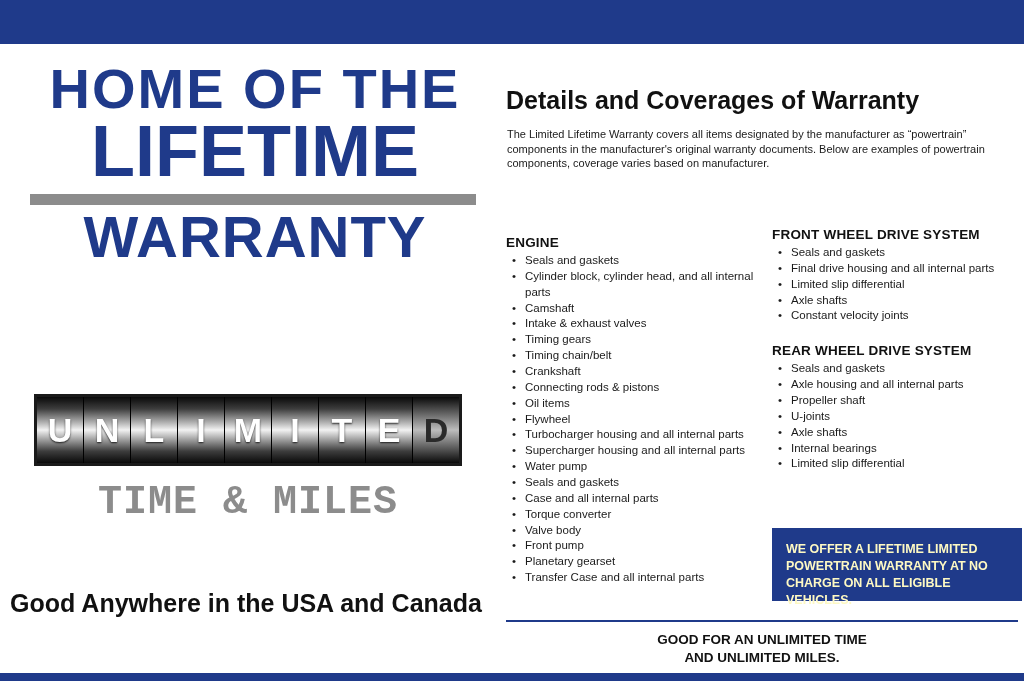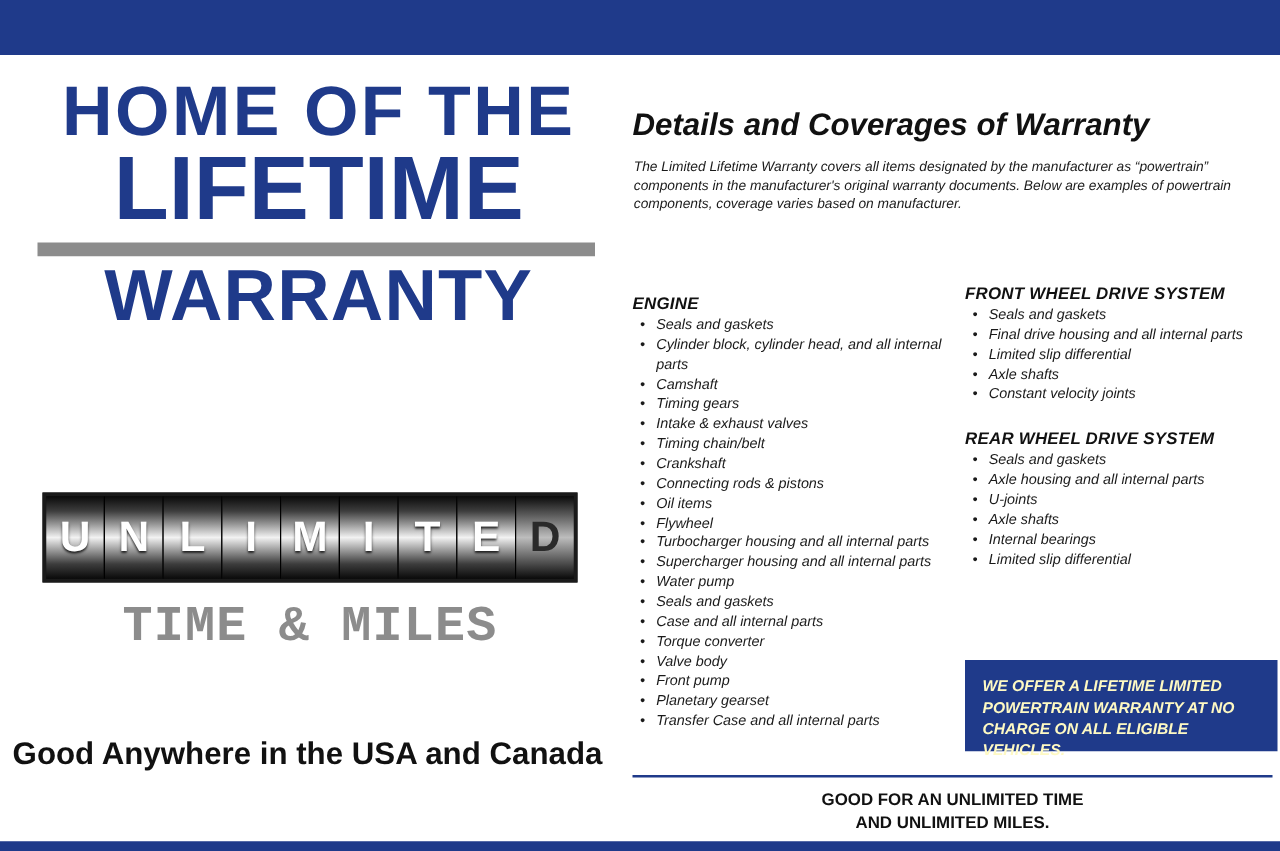--- a/index.html
+++ b/index.html
@@ -137,21 +137,20 @@
     color: #111111;
     font-family: "Liberation Sans", sans-serif;
   }
 
   
   .right-panel {
     position: absolute;
     left: 500px; top: 44px;
     width: 524px;
     height: 560px;
-    font-style: italic;
   }
   .details-title {
     position: absolute;
     left: 6px;
     top: 42px;
     font-size: 25px;
     font-weight: bold;
     color: #111111;
   }
   .details-intro {
@@ -299,22 +298,22 @@
 
     <div class="details-title">Details and Coverages of Warranty</div>
     <div class="details-intro">The Limited Lifetime Warranty covers all items designated by the manufacturer as “powertrain” components in the manufacturer's original warranty documents. Below are examples of powertrain components, coverage varies based on manufacturer.</div>
 
     <div class="col-left">
       <div class="sec-title">ENGINE</div>
       <ul class="bullets">
         <li>Seals and gaskets</li>
         <li>Cylinder block, cylinder head, and all internal parts</li>
         <li>Camshaft</li>
+        <li>Intake &amp; exhaust valves</li>
         <li>Timing gears</li>
-        <li>Intake &amp; exhaust valves</li>
         <li>Timing chain/belt</li>
         <li>Crankshaft</li>
         <li>Connecting rods &amp; pistons</li>
         <li>Oil items</li>
         <li>Flywheel</li>
         <li>Turbocharger housing and all internal parts</li>
         <li>Supercharger housing and all internal parts</li>
         <li>Water pump</li>
       </ul>
 
@@ -336,20 +335,21 @@
         <li>Final drive housing and all internal parts</li>
         <li>Limited slip differential</li>
         <li>Axle shafts</li>
         <li>Constant velocity joints</li>
       </ul>
 
       <div class="sec-title spaced">REAR WHEEL DRIVE SYSTEM</div>
       <ul class="bullets">
         <li>Seals and gaskets</li>
         <li>Axle housing and all internal parts</li>
+        <li>Propeller shaft</li>
         <li>U-joints</li>
         <li>Axle shafts</li>
         <li>Internal bearings</li>
         <li>Limited slip differential</li>
       </ul>
     </div>
 
     <div class="callout">WE OFFER A LIFETIME LIMITED POWERTRAIN WARRANTY AT NO CHARGE ON ALL ELIGIBLE VEHICLES.</div>
   </div>
 

